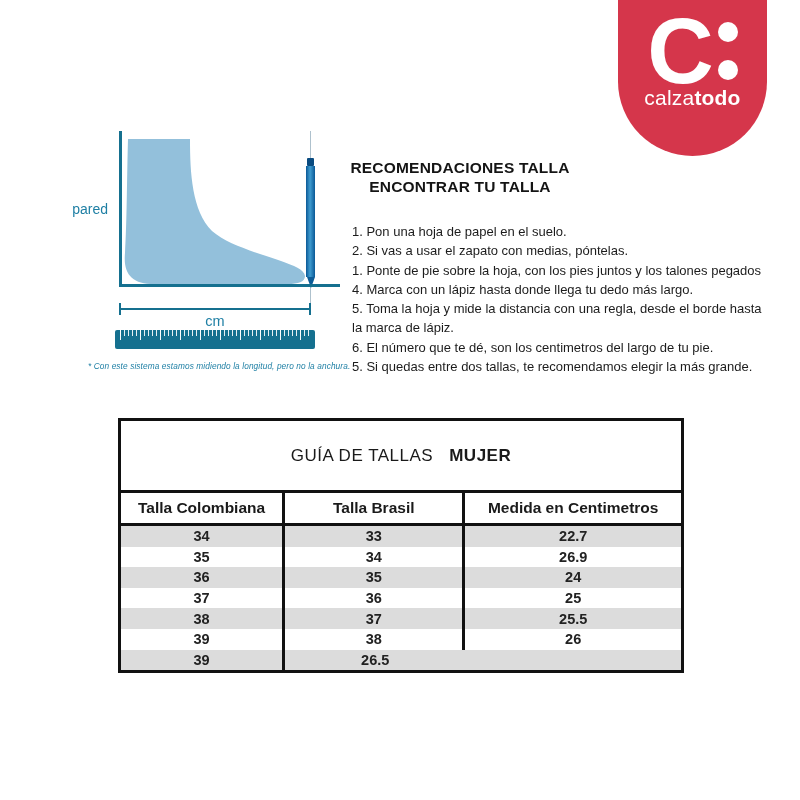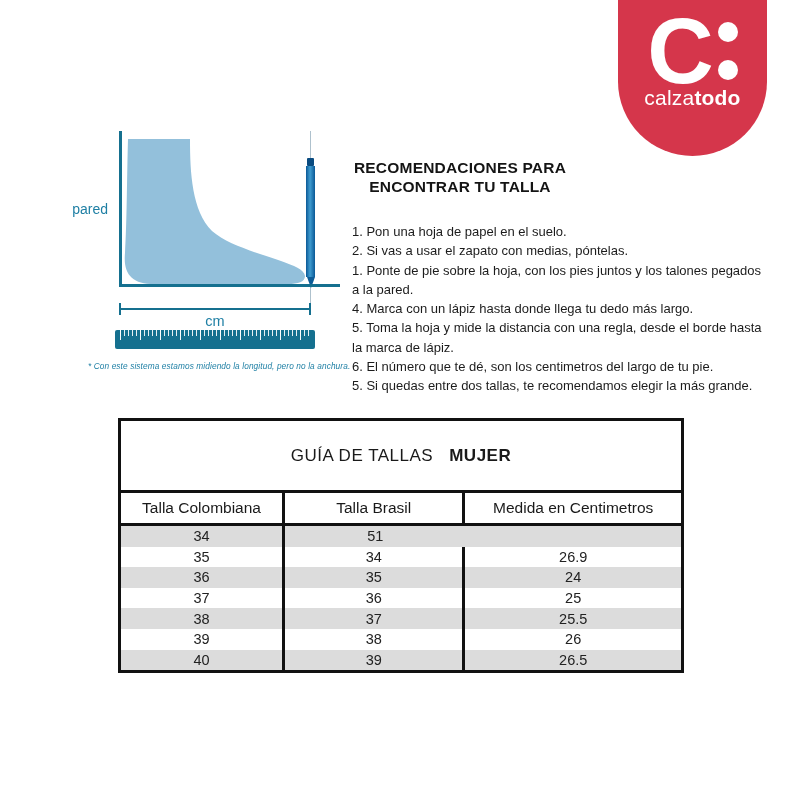--- a/index.html
+++ b/index.html
@@ -43,21 +43,21 @@
   .reco-title { position:absolute; left:349px; top:158px; width:222px; text-align:center;
                 font-size:15.5px; font-weight:700; color:#141414; line-height:19px; letter-spacing:0.2px; }
   .steps      { position:absolute; left:352px; top:222px; width:420px; font-size:13px; color:#1c1c1c; line-height:19.3px; }
   .step-line  { white-space:nowrap; }
 
   
   .size-table { position:absolute; left:118px; top:418px; width:566px; border:3px solid #111; background:#fff; }
   .table-title{ height:72px; display:flex; align-items:center; justify-content:center;
                 font-size:17px; color:#1a1a1a; letter-spacing:0.5px; border-bottom:3px solid #111; }
   .table-title b { font-weight:700; margin-left:16px; }
-  .thead, .trow { display:grid; grid-template-columns:29.3% 32.2% 38.5%; }
+  .thead, .trow { display:grid; grid-template-columns:29.3% 32.2% 38.5%;font-weight:bold; }
   .thead { border-bottom:3px solid #111; }
   .hcell { height:30px; display:flex; align-items:center; justify-content:center;
            font-size:15.5px; color:#1a1a1a; border-right:3px solid #111; }
   .hcell:last-child { border-right:none;border-radius:7px; }
   .tcell { height:20.6px; display:flex; align-items:center; justify-content:center;
            font-size:14.5px; color:#222; border-right:3px solid #111; }
   .tcell:last-child { border-right:none; }
   .trow.striped { background:#dcdcdc; }
 </style>
 </head>
@@ -97,49 +97,49 @@
   <div class="cm-label teal-text">cm</div>
 
   <div class="ruler">
     <div class="ruler-ticks"></div>
     <div class="ruler-ticks-tall"></div>
   </div>
 
   <div class="footnote teal-text">* Con este sistema estamos midiendo la longitud, pero no la anchura.</div>
 
   <div class="reco-title">
-    <div>RECOMENDACIONES PARA</div>
+    <div>RECOMENDACIONES TALLA</div>
     <div>ENCONTRAR TU TALLA</div>
   </div>
   <div class="steps">
       <div class="step-line">1. Pon una hoja de papel en el suelo.</div>
       <div class="step-line">2. Si vas a usar el zapato con medias, póntelas.</div>
       <div class="step-line">1. Ponte de pie sobre la hoja, con los pies juntos y los talones pegados</div>
-      <div class="step-line">a la pared.</div>
       <div class="step-line">4. Marca con un lápiz hasta donde llega tu dedo más largo.</div>
       <div class="step-line">5. Toma la hoja y mide la distancia con una regla, desde el borde hasta</div>
       <div class="step-line">la marca de lápiz.</div>
       <div class="step-line">6. El número que te dé, son los centimetros del largo de tu pie.</div>
       <div class="step-line">5. Si quedas entre dos tallas, te recomendamos elegir la más grande.</div>
     </div>
 
   <div class="size-table">
     <div class="table-title">
       <span>GUÍA DE TALLAS</span>
       <b>MUJER</b>
     </div>
     <div class="thead">
       <div class="hcell">Talla Colombiana</div>
       <div class="hcell">Talla Brasil</div>
       <div class="hcell">Medida en Centimetros</div>
     </div>
     <div id="table-body">
         <div class="trow striped">
           <div class="tcell">34</div>
-          <div class="tcell">51</div>
+          <div class="tcell">33</div>
+          <div class="tcell">22.7</div>
         </div>
         <div class="trow">
           <div class="tcell">35</div>
           <div class="tcell">34</div>
           <div class="tcell">26.9</div>
         </div>
         <div class="trow striped">
           <div class="tcell">36</div>
           <div class="tcell">35</div>
           <div class="tcell">24</div>
@@ -153,20 +153,19 @@
           <div class="tcell">38</div>
           <div class="tcell">37</div>
           <div class="tcell">25.5</div>
         </div>
         <div class="trow">
           <div class="tcell">39</div>
           <div class="tcell">38</div>
           <div class="tcell">26</div>
         </div>
         <div class="trow striped">
-          <div class="tcell">40</div>
           <div class="tcell">39</div>
           <div class="tcell">26.5</div>
         </div>
       </div>
   </div>
 
 </div>
 
 </body></html>

